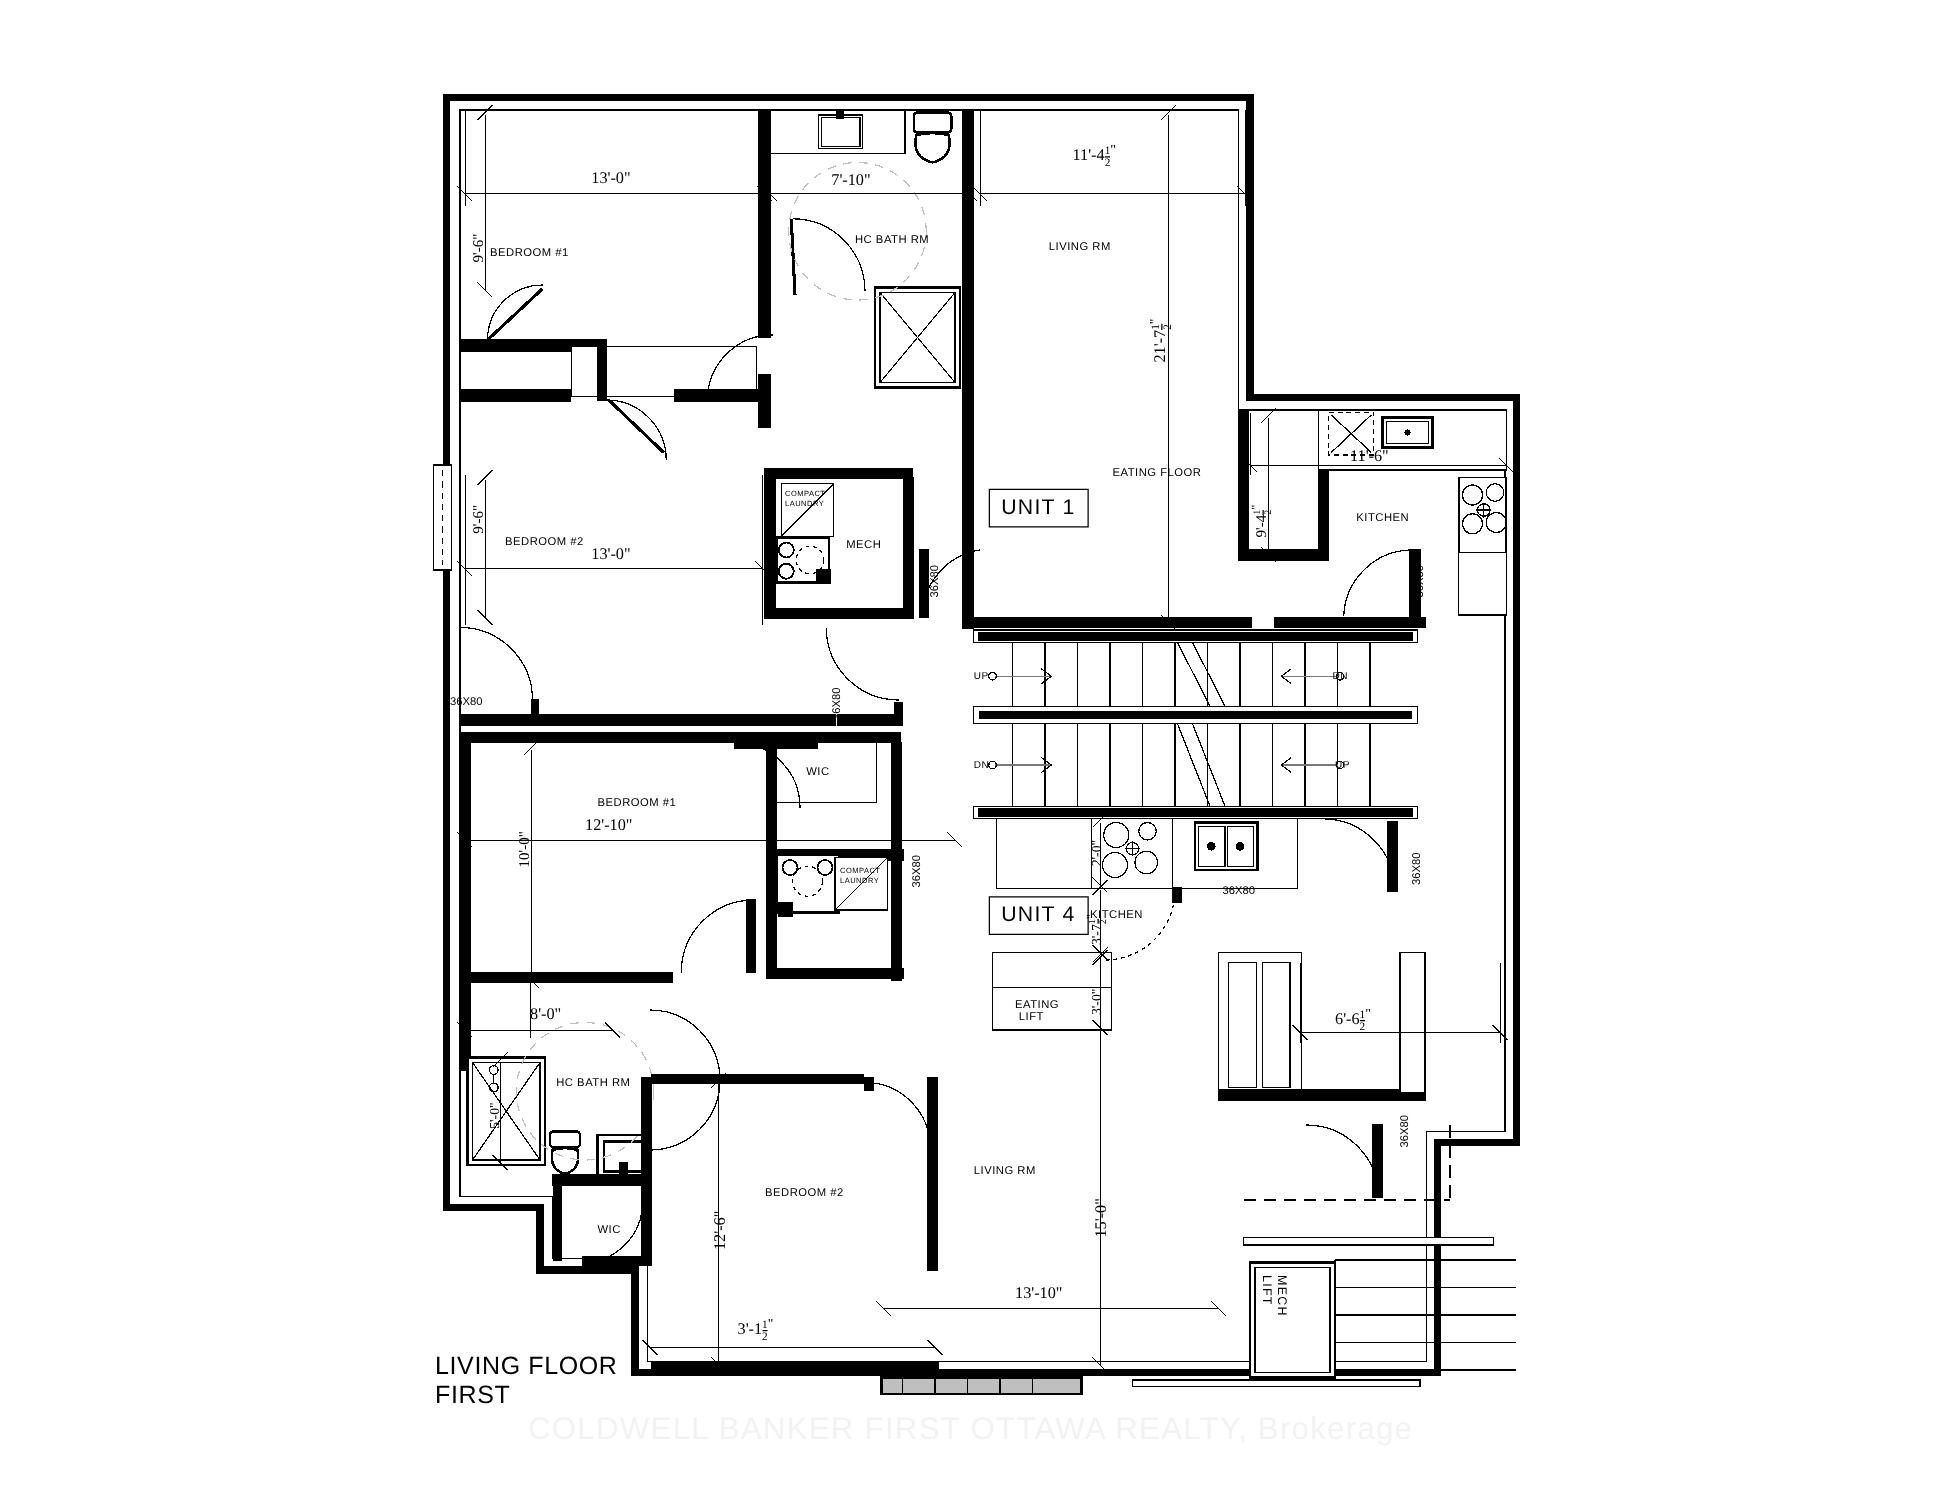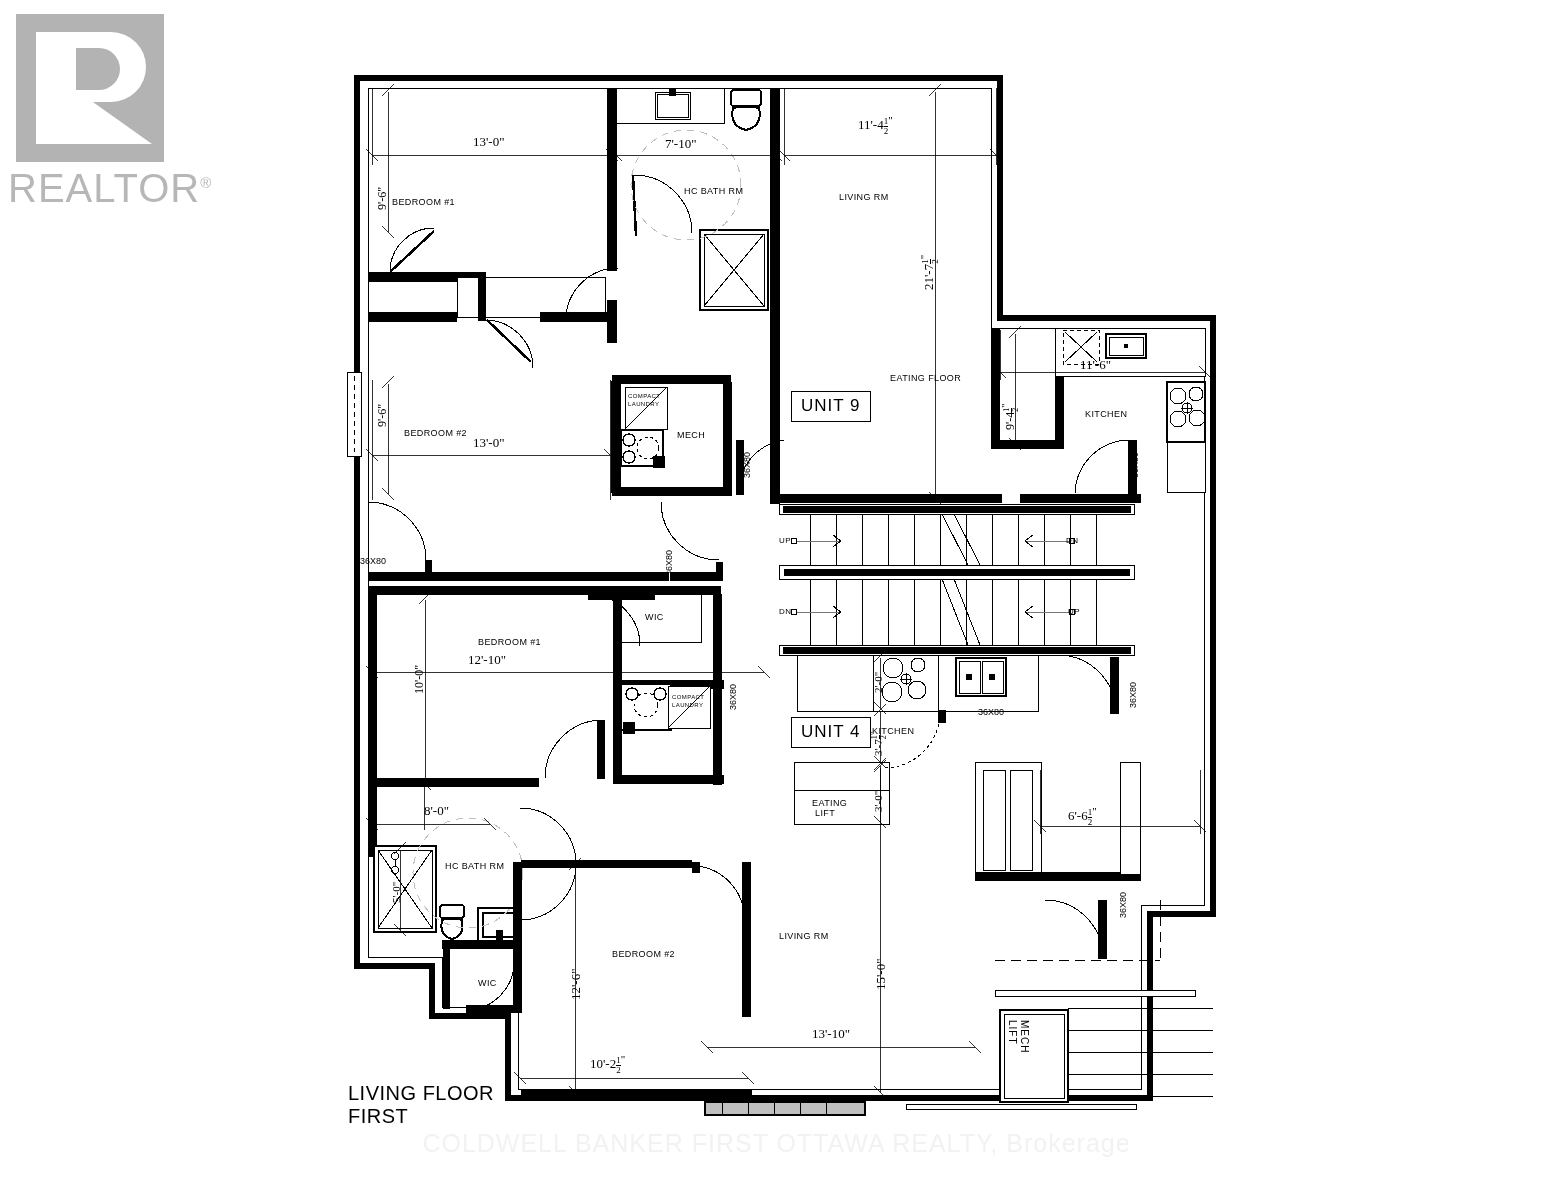--- a/index.html
+++ b/index.html
@@ -37,29 +37,20 @@
   
   #brokerage-watermark{position:absolute;left:0;top:1129px;width:1553px;text-align:center;
       font-size:25px;letter-spacing:1px;color:#f2f2f2;font-family:"Liberation Sans",sans-serif;
       white-space:nowrap;}
 </style>
 </head>
 <body>
 
 <div class="stage">
 
-  <div id="realtor-logo">
-    <div class="mark">
-      <div class="stem"></div>
-      <div class="bowl"></div>
-      <div class="bowl2"></div>
-      <div class="leg"></div>
-    </div>
-    <div class="wordmark"><span>REALTOR</span><span class="reg">®</span></div>
-  </div>
 
   <svg id="plan-svg" width="1553" height="1200" viewBox="0 0 1553 1200" style="position:absolute;left:0;top:0;">
     <g fill="none" stroke="#000" stroke-width="1" shape-rendering="crispEdges">
 
       <g stroke="#000" stroke-width="6" fill="none">
         <path d="M357,78 L1000,78 L1000,318 L1213,318 L1213,914 L1150,914 L1150,1098 L508,1098 L508,1016 L432,1016 L432,966 L357,966 Z"></path>
       </g>
 
       <g stroke="#000" stroke-width="1">
         <path d="M368,88 L991,88 L991,328 L1204,328 L1204,905 L1141,905 L1141,1089 L518,1089 L518,1007 L442,1007 L442,957 L368,957 Z"></path>
@@ -437,21 +428,21 @@
         <path d="M874,770 l12,-12 M874,816 l12,12"></path>
 
         <line x1="1040" y1="826" x2="1200" y2="826"></line>
         <path d="M1034,820 l12,12 M1194,820 l12,12"></path>
         <line x1="1040" y1="770" x2="1040" y2="834"></line>
         <line x1="1200" y1="770" x2="1200" y2="834"></line>
       </g>
     </g>
   </svg>
 
-  <div class="unitbox" style="left:791px;top:391px;">UNIT 9</div>
+  <div class="unitbox" style="left:791px;top:391px;">UNIT 1</div>
   <div class="unitbox" style="left:791px;top:717px;">UNIT 4</div>
 
   <div class="rm" style="left:392px;top:197px;">BEDROOM #1</div>
   <div class="rm" style="left:684px;top:186px;">HC BATH RM</div>
   <div class="rm" style="left:839px;top:192px;">LIVING RM</div>
   <div class="rm" style="left:890px;top:373px;">EATING FLOOR</div>
   <div class="rm" style="left:1085px;top:409px;">KITCHEN</div>
   <div class="rm" style="left:404px;top:428px;">BEDROOM #2</div>
   <div class="rm" style="left:677px;top:430px;">MECH</div>
   <div class="rm" style="left:628px;top:393px;font-size:6px;">COMPACT</div>
@@ -492,21 +483,21 @@
   <div class="dim" style="left:375px;top:427px;transform:rotate(-90deg);transform-origin:0 0;font-size:12px;">9'-6"</div>
 
   <div class="dim" style="left:468px;top:652px;">12'-10"</div>
   <div class="dim" style="left:412px;top:694px;transform:rotate(-90deg);transform-origin:0 0;font-size:12px;">10'-0"</div>
 
   <div class="dim" style="left:424px;top:803px;">8'-0"</div>
   <div class="dim" style="left:390px;top:903px;transform:rotate(-90deg);transform-origin:0 0;font-size:11px;">5'-0"</div>
 
   <div class="dim" style="left:568px;top:1000px;transform:rotate(-90deg);transform-origin:0 0;">12'-6"</div>
 
-  <div class="dim" style="left:590px;top:1053px;"><span>10'-2</span><span style="display:inline-block;vertical-align:middle;font-size:9px;line-height:9px;text-align:center;"><span style="display:block;border-bottom:1px solid #000;">1</span><span style="display:block;">2</span></span><span style="font-size:11px;vertical-align:super;">"</span></div>
+  <div class="dim" style="left:590px;top:1053px;"><span>3'-1</span><span style="display:inline-block;vertical-align:middle;font-size:9px;line-height:9px;text-align:center;"><span style="display:block;border-bottom:1px solid #000;">1</span><span style="display:block;">2</span></span><span style="font-size:11px;vertical-align:super;">"</span></div>
 
   <div class="dim" style="left:873px;top:990px;transform:rotate(-90deg);transform-origin:0 0;">15'-0"</div>
   <div class="dim" style="left:812px;top:1026px;">13'-10"</div>
 
   <div class="dim" style="left:872px;top:693px;transform:rotate(-90deg);transform-origin:0 0;font-size:11px;">2'-0"</div>
   <div class="dim" style="left:868px;top:756px;transform:rotate(-90deg);transform-origin:0 0;font-size:11px;"><span>3'-7</span><span style="display:inline-block;vertical-align:middle;font-size:8px;line-height:8px;text-align:center;"><span style="display:block;border-bottom:1px solid #000;">1</span><span style="display:block;">2</span></span><span style="font-size:10px;vertical-align:super;">"</span></div>
   <div class="dim" style="left:872px;top:812px;transform:rotate(-90deg);transform-origin:0 0;font-size:11px;">3'-0"</div>
 
   <div class="dim" style="left:1068px;top:805px;"><span>6'-6</span><span style="display:inline-block;vertical-align:middle;font-size:9px;line-height:9px;text-align:center;"><span style="display:block;border-bottom:1px solid #000;">1</span><span style="display:block;">2</span></span><span style="font-size:11px;vertical-align:super;">"</span></div>
 

